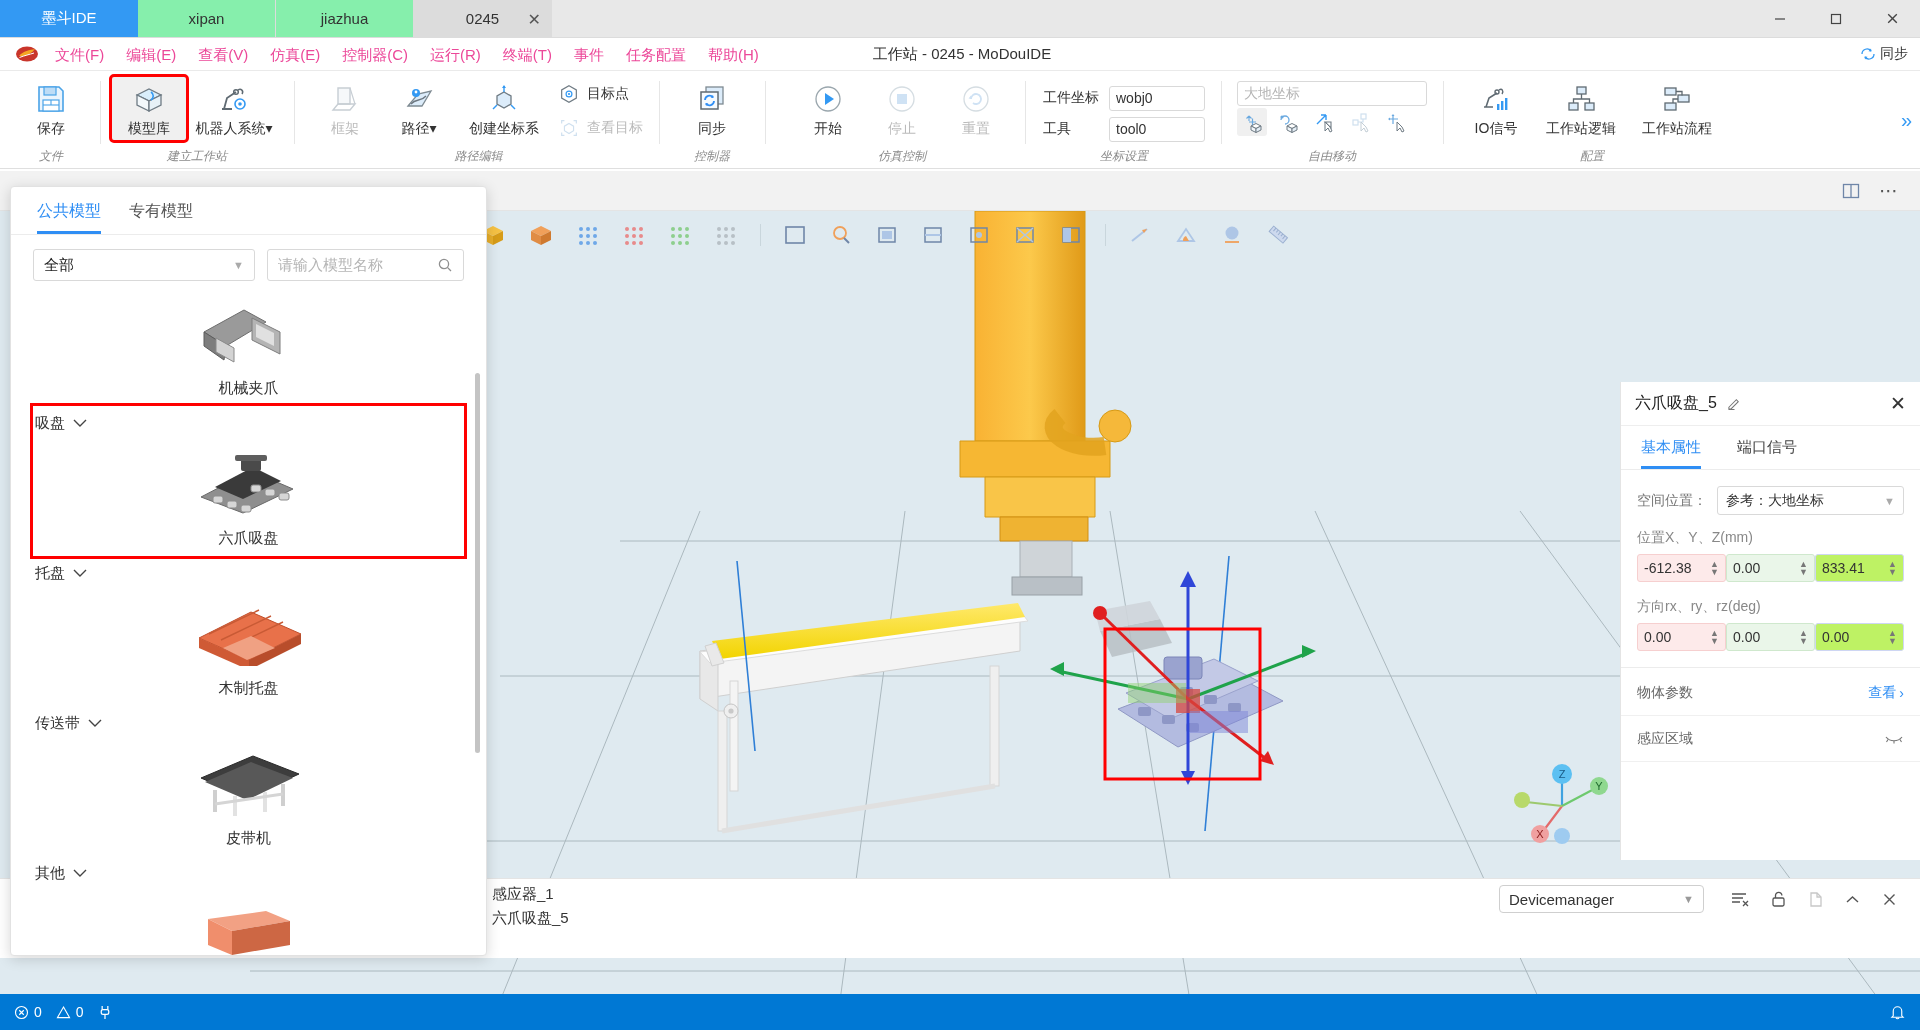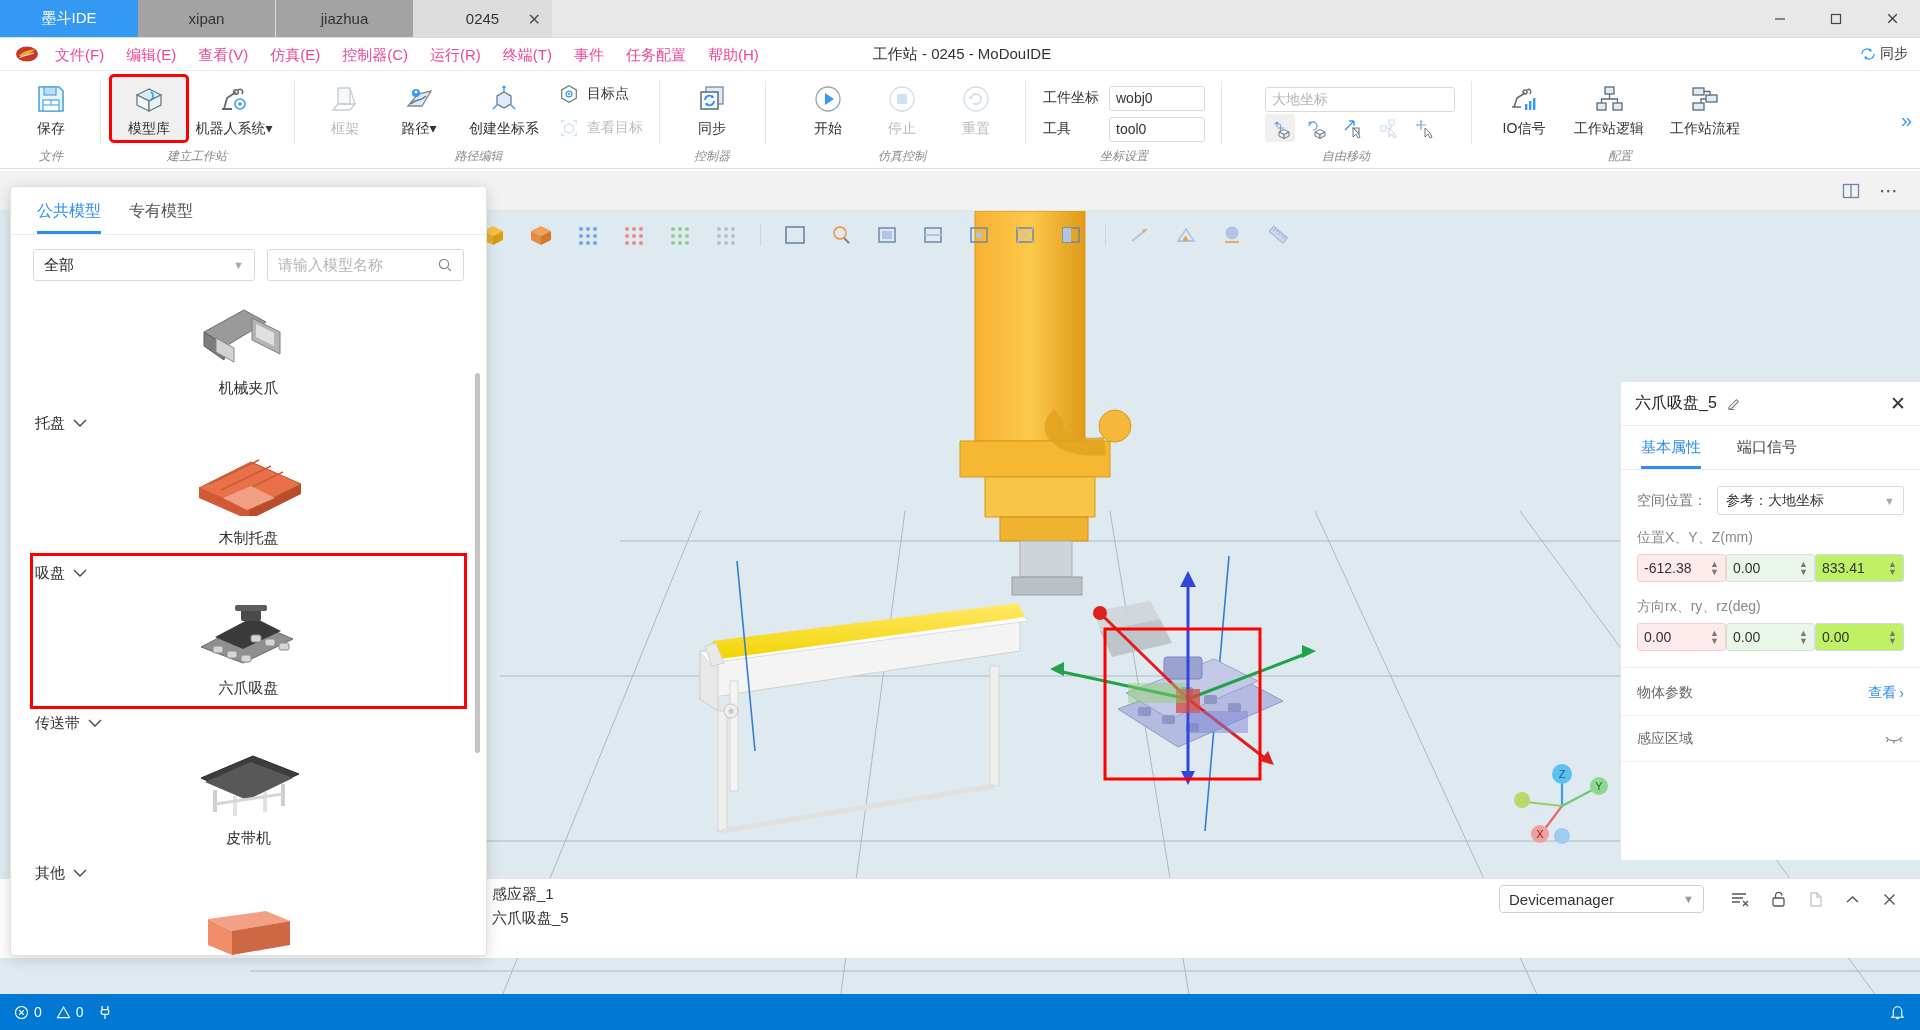--- a/index.html
+++ b/index.html
@@ -13,21 +13,21 @@
   }
 
   
   .titlebar {
     height:38px; display:flex; align-items:stretch;
     background:#e8e8e8; border-bottom:1px solid #dcdcdc;
   }
   .tab {
     width:138px; display:flex; align-items:center; justify-content:center;
     font-size:15px; color:#333; cursor:default;
-    border-right:1px solid #dcdcdc; background:#a3a3a3; position:relative;
+    border-right:1px solid #dcdcdc; background:#86efac; position:relative;
   }
   .tab.active { background:#3399f3; color:#fff; border-right:none;}
   .tab.current { background:#dcdcdc; }
   .tab .tabclose {
     position:absolute; right:10px; top:50%; transform:translateY(-50%);
     font-size:16px; color:#555;
   }
   .titlefill { flex:1; }
   .winbtns { display:flex; }
   .winbtn {
@@ -426,21 +426,21 @@
       </div>
       <div class="fieldrow">
         <span class="fieldlabel">工具</span>
         <span class="txtinput">tool0</span>
       </div>
     </div>
     <div class="rlabel" style="text-align:center;">坐标设置</div>
   </div>
 
   <div class="rgroup" style="padding-left:16px;padding-right:16px;">
-    <div class="rrow" style="flex-direction:column;justify-content:center;padding-top:10px;margin-left:28px;">
+    <div class="rrow" style="flex-direction:column;padding-top:10px;">
       <span class="txtinput ph">大地坐标</span>
       <div class="miniicons">
         <span class="miniicon sel">
           <svg width="24" height="24" viewBox="0 0 24 24">
             <path d="M9 12h7M12.5 8.5v7" stroke="#6aa9e0" stroke-width="1.2"></path>
             <path d="M9 6l-2.5 2.5M9 6l2.5 2.5M9 6v5" stroke="#6aa9e0" stroke-width="1.1" fill="none"></path>
             <path d="M11 16l5-2.5 5 2.5-5 2.5z" fill="#fff" stroke="#6f7b84" stroke-width="1"></path>
             <path d="M11 16v4l5 2.5v-4z" fill="#f1f6fa" stroke="#6f7b84" stroke-width="1"></path>
             <path d="M21 16v4l-5 2.5v-4z" fill="#e4eef6" stroke="#6f7b84" stroke-width="1"></path>
           </svg>
@@ -943,45 +943,20 @@
           <path d="M10 32 L50 10 L72 22 L32 46 Z" fill="#9a9a9a" stroke="#6e6e6e"></path>
           <path d="M10 32 L32 46 L30 60 L10 46 Z" fill="#7d7d7d" stroke="#5c5c5c"></path>
           <path d="M58 18 L86 32 L86 54 L58 40 Z" fill="#b4b4b4" stroke="#7d7d7d"></path>
           <path d="M62 24 L80 33 L80 46 L62 37 Z" fill="#e0e0e0"></path>
           <path d="M22 38 L40 48 L40 62 L22 52 Z" fill="#d3d3d3" stroke="#8a8a8a"></path>
         </svg>
       </span>
       <span class="nm">机械夹爪</span>
     </div>
 
-    <div class="mp-group">
-      <div class="mp-cat">
-        <span>托盘</span>
-        <span>
-          <svg width="14" height="9" viewBox="0 0 14 9">
-              <path d="M1 1l6 6 6-6" fill="none" stroke="#444" stroke-width="1.4"></path>
-            </svg>
-        </span>
-      </div>
-      <div class="mp-item">
-        <span class="thumb">
-          <svg width="120" height="62" viewBox="0 0 120 62">
-            <path d="M10 34 L62 8 L112 30 L60 56 Z" fill="#e8714a" stroke="#c04f2c"></path>
-            <g stroke="#c85a35" stroke-width="1.4">
-              <path d="M20 30l50-24M32 36l50-24M44 42l50-24"></path>
-            </g>
-            <path d="M10 34 L10 44 L60 66 L60 56 Z" fill="#cf5a35"></path>
-            <path d="M112 30 L112 40 L60 66 L60 56 Z" fill="#b84d2b"></path>
-            <path d="M34 44 L62 32 L86 44 L58 56 Z" fill="#f0a183"></path>
-          </svg>
-        </span>
-        <span class="nm">木制托盘</span>
-      </div>
-    </div>
-
     <div class="mp-group hl">
       <div class="mp-cat">
         <span>吸盘</span>
         <span>
           <svg width="14" height="9" viewBox="0 0 14 9">
               <path d="M1 1l6 6 6-6" fill="none" stroke="#444" stroke-width="1.4"></path>
             </svg>
         </span>
       </div>
       <div class="mp-item">
@@ -995,20 +970,45 @@
               <rect x="24" y="45" width="10" height="7" rx="2"></rect>
               <rect x="38" y="50" width="10" height="7" rx="2"></rect>
               <rect x="52" y="54" width="10" height="7" rx="2"></rect>
               <rect x="62" y="34" width="10" height="7" rx="2"></rect>
               <rect x="76" y="38" width="10" height="7" rx="2"></rect>
               <rect x="90" y="42" width="10" height="7" rx="2"></rect>
             </g>
           </svg>
         </span>
         <span class="nm">六爪吸盘</span>
+      </div>
+    </div>
+
+    <div class="mp-group">
+      <div class="mp-cat">
+        <span>托盘</span>
+        <span>
+          <svg width="14" height="9" viewBox="0 0 14 9">
+              <path d="M1 1l6 6 6-6" fill="none" stroke="#444" stroke-width="1.4"></path>
+            </svg>
+        </span>
+      </div>
+      <div class="mp-item">
+        <span class="thumb">
+          <svg width="120" height="62" viewBox="0 0 120 62">
+            <path d="M10 34 L62 8 L112 30 L60 56 Z" fill="#e8714a" stroke="#c04f2c"></path>
+            <g stroke="#c85a35" stroke-width="1.4">
+              <path d="M20 30l50-24M32 36l50-24M44 42l50-24"></path>
+            </g>
+            <path d="M10 34 L10 44 L60 66 L60 56 Z" fill="#cf5a35"></path>
+            <path d="M112 30 L112 40 L60 66 L60 56 Z" fill="#b84d2b"></path>
+            <path d="M34 44 L62 32 L86 44 L58 56 Z" fill="#f0a183"></path>
+          </svg>
+        </span>
+        <span class="nm">木制托盘</span>
       </div>
     </div>
 
     <div class="mp-group">
       <div class="mp-cat">
         <span>传送带</span>
         <span>
           <svg width="14" height="9" viewBox="0 0 14 9">
               <path d="M1 1l6 6 6-6" fill="none" stroke="#444" stroke-width="1.4"></path>
             </svg>

